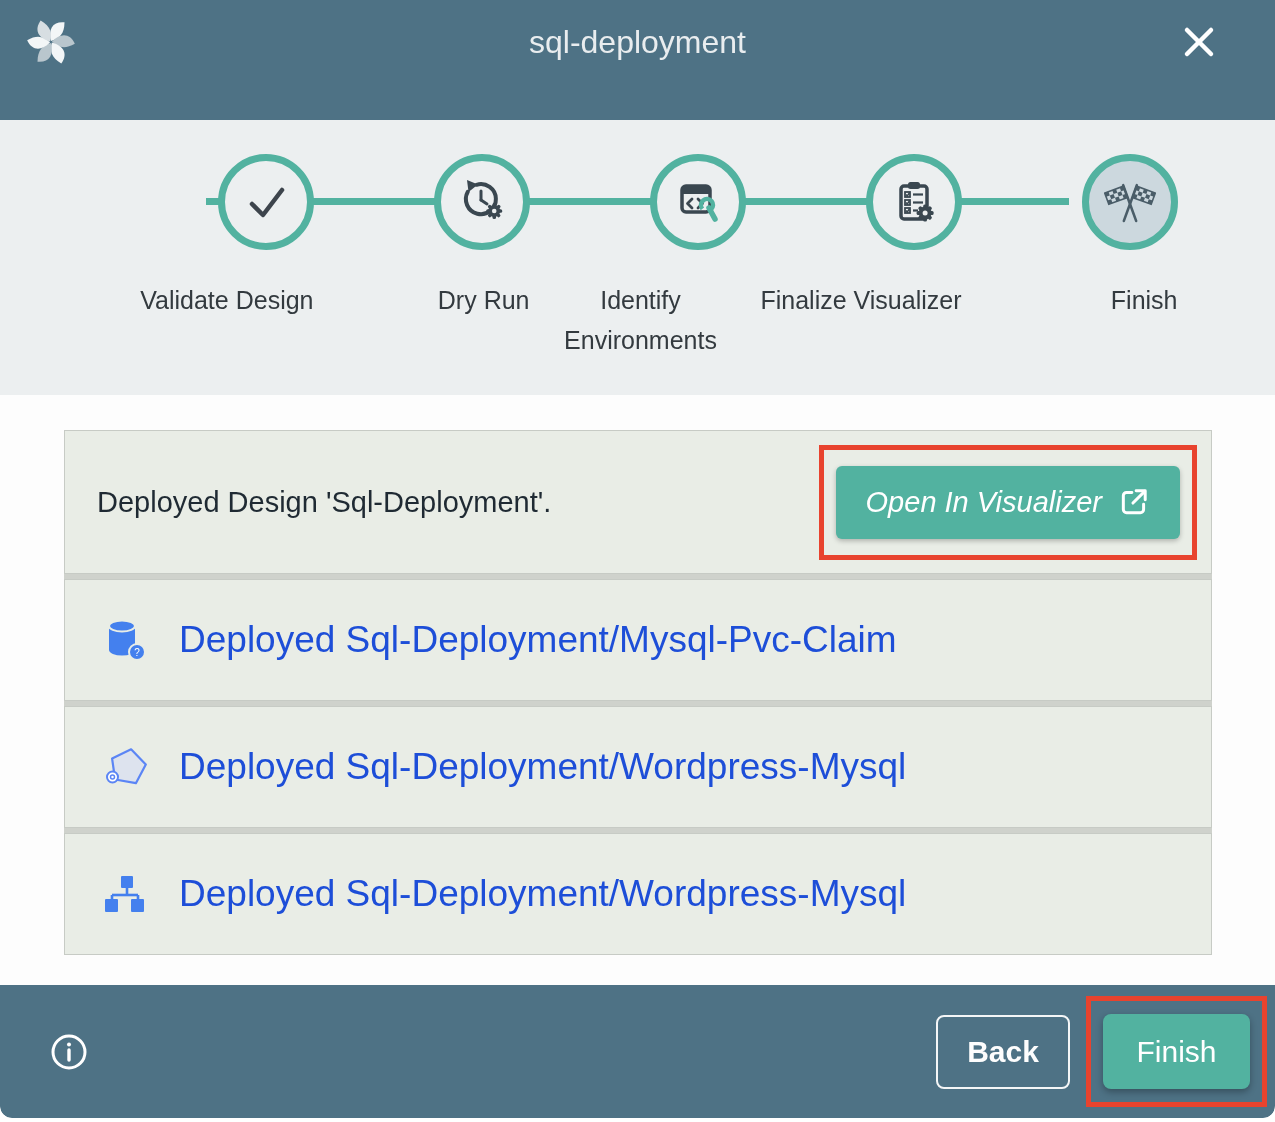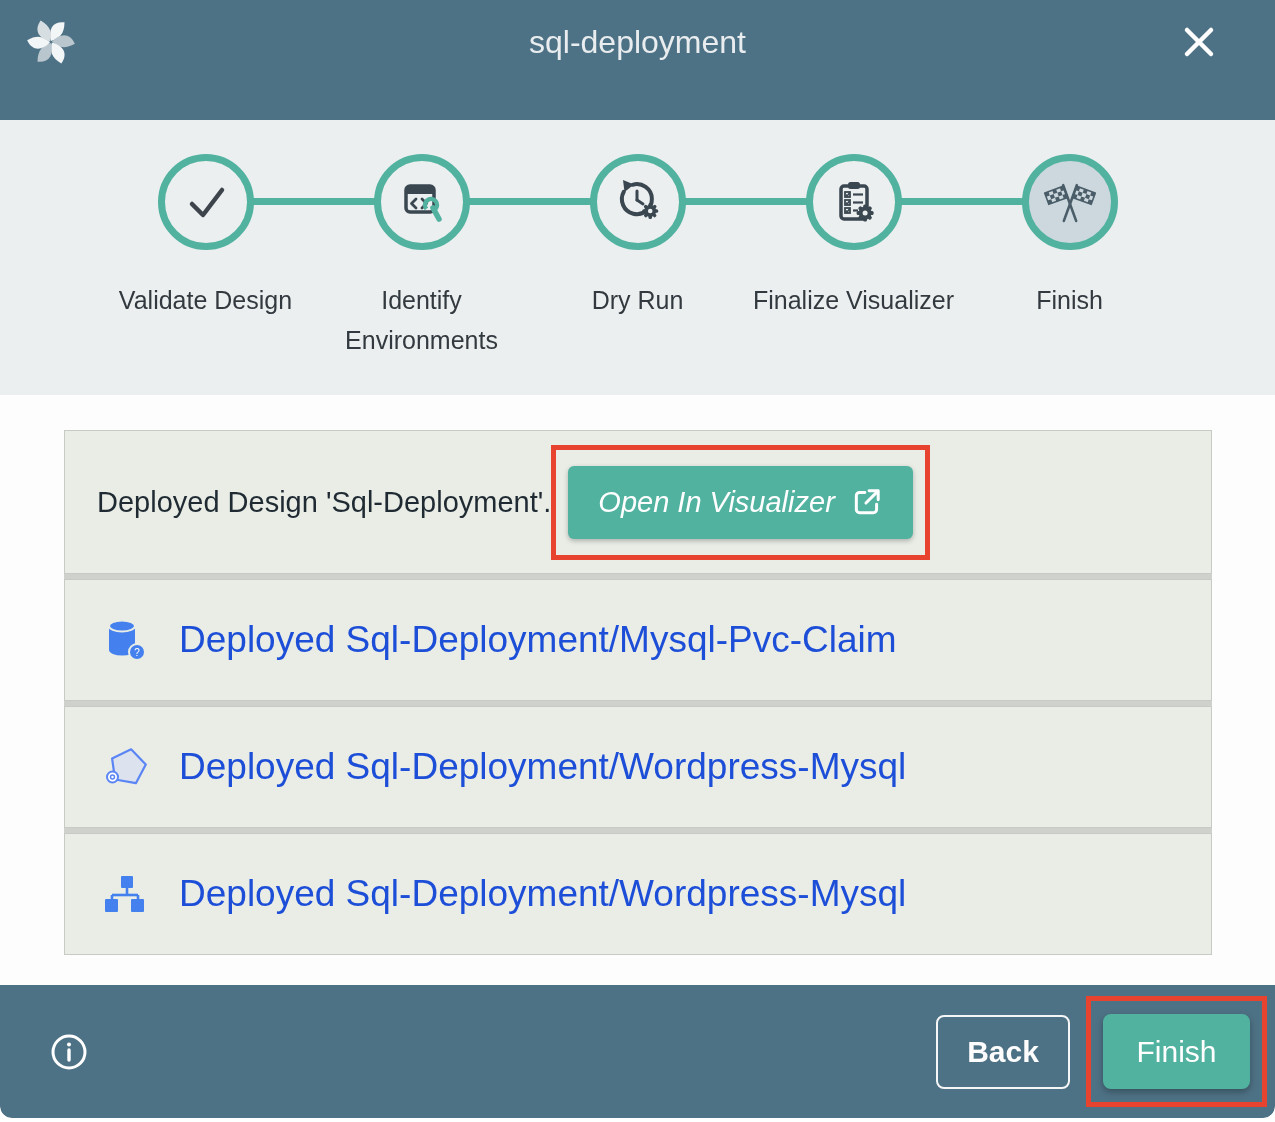--- a/index.html
+++ b/index.html
@@ -37,21 +37,21 @@
     height: 275px;
     background: #eceff0;
     padding-top: 34px;
   }
   .connector {
     position: absolute;
     left: 206px; right: 206px; top: 78px;
     height: 7px; background: #52b2a0; z-index: 0;
   }
   .steps { position: relative; width: 1080px; margin: 0 auto; display: flex; z-index: 1; }
-  .step { flex: 1 1 0; display: flex; flex-direction: column; align-items: center; }
+  .step { flex: 1 1 0; display: flex; flex-direction: column; align-items: flex-end; }
   .circle {
     width: 96px; height: 96px; border-radius: 50%;
     border: 7px solid #52b2a0;
     background: #eceff0;
     display: flex; align-items: center; justify-content: center;
   }
   .step.active .circle { background: #ccd8de; }
   .step-label {
     margin-top: 30px;
     font-size: 25px; line-height: 1.6; color: #333a3f;
@@ -59,21 +59,21 @@
   }
 
   
   .content { height: 590px; background: #fdfdfd; padding: 35px 63px 0 64px; }
   .row {
     background: #e9ede6;
     border: 1px solid #c7cbc5;
     display: flex; align-items: center;
   }
   .row-sep { height: 5px; background: #cfd2cc; }
-  .row-design { height: 144px; padding: 0 14px 0 32px; }
+  .row-design { height: 144px; justify-content: space-between; padding: 0 14px 0 32px; }
   .design-text { font-size: 29px; color: #1f2a33; }
   .annot { border: 5px solid #e8432e; }
   .annot-vis { padding: 16px 12px; }
   .btn-visualizer {
     display: flex; align-items: center; gap: 16px;
     background: #52b2a0; color: #ffffff;
     border: none; border-radius: 6px;
     height: 73px; padding: 0 30px;
     font-size: 29px; font-family: "Liberation Sans", sans-serif;
     box-shadow: 0 2px 5px rgba(0,0,0,0.25);
@@ -144,49 +144,49 @@
           <svg width="48" height="48" viewBox="0 0 48 48">
             <polyline points="10,26 21,37 40,12" fill="none" stroke="#3d444c" stroke-width="4.5" stroke-linecap="round" stroke-linejoin="round"></polyline>
           </svg>
         </div>
         <div class="step-label">Validate Design</div>
       </div>
 
       <div class="step">
         <div class="circle">
           <svg width="48" height="48" viewBox="0 0 48 48">
-            <rect x="8" y="8" width="28" height="26" rx="4" fill="none" stroke="#3a4750" stroke-width="3.5"></rect>
-            <path d="M8 12 a4 4 0 0 1 4-4 h20 a4 4 0 0 1 4 4 v4 H8 Z" fill="#3a4750"></path>
-            <polyline points="18,21 13.5,25.5 18,30" fill="none" stroke="#3a4750" stroke-width="2.8" stroke-linecap="round" stroke-linejoin="round"></polyline>
-            <polyline points="24,21 28.5,25.5 24,30" fill="none" stroke="#3a4750" stroke-width="2.8" stroke-linecap="round" stroke-linejoin="round"></polyline>
-            <circle cx="33" cy="27" r="6" fill="none" stroke="#52b2a0" stroke-width="4.5" stroke-dasharray="27 11" transform="rotate(140 33 27)"></circle>
-            <line x1="35" y1="30" x2="41" y2="41" stroke="#52b2a0" stroke-width="5.5" stroke-linecap="round"></line>
-          </svg>
-        </div>
-        <div class="step-label">Identify Environments</div>
-      </div>
-
-      <div class="step">
-        <div class="circle">
-          <svg width="48" height="48" viewBox="0 0 48 48">
             <path d="M18.5 6.8 A15 15 0 1 1 9.8 13.8" fill="none" stroke="#3a4750" stroke-width="4" stroke-linecap="round"></path>
             <polygon points="9,2 20,6.5 10.5,14" fill="#3a4750"></polygon>
             <line x1="23" y1="13" x2="23" y2="22" stroke="#3a4750" stroke-width="3" stroke-linecap="round"></line>
             <line x1="23" y1="22" x2="29" y2="26" stroke="#3a4750" stroke-width="3" stroke-linecap="round"></line>
             <g>
               <rect x="34.5" y="25" width="3.5" height="16" rx="1.5" fill="#3a4750"></rect>
               <rect x="34.5" y="25" width="3.5" height="16" rx="1.5" fill="#3a4750" transform="rotate(45 36.2 33)"></rect>
               <rect x="34.5" y="25" width="3.5" height="16" rx="1.5" fill="#3a4750" transform="rotate(90 36.2 33)"></rect>
               <rect x="34.5" y="25" width="3.5" height="16" rx="1.5" fill="#3a4750" transform="rotate(135 36.2 33)"></rect>
               <circle cx="36.2" cy="33" r="6" fill="#3a4750"></circle>
               <circle cx="36.2" cy="33" r="2.3" fill="#eceff0"></circle>
             </g>
           </svg>
         </div>
         <div class="step-label">Dry Run</div>
+      </div>
+
+      <div class="step">
+        <div class="circle">
+          <svg width="48" height="48" viewBox="0 0 48 48">
+            <rect x="8" y="8" width="28" height="26" rx="4" fill="none" stroke="#3a4750" stroke-width="3.5"></rect>
+            <path d="M8 12 a4 4 0 0 1 4-4 h20 a4 4 0 0 1 4 4 v4 H8 Z" fill="#3a4750"></path>
+            <polyline points="18,21 13.5,25.5 18,30" fill="none" stroke="#3a4750" stroke-width="2.8" stroke-linecap="round" stroke-linejoin="round"></polyline>
+            <polyline points="24,21 28.5,25.5 24,30" fill="none" stroke="#3a4750" stroke-width="2.8" stroke-linecap="round" stroke-linejoin="round"></polyline>
+            <circle cx="33" cy="27" r="6" fill="none" stroke="#52b2a0" stroke-width="4.5" stroke-dasharray="27 11" transform="rotate(140 33 27)"></circle>
+            <line x1="35" y1="30" x2="41" y2="41" stroke="#52b2a0" stroke-width="5.5" stroke-linecap="round"></line>
+          </svg>
+        </div>
+        <div class="step-label">Identify Environments</div>
       </div>
 
       <div class="step">
         <div class="circle">
           <svg width="48" height="48" viewBox="0 0 48 48">
             <rect x="11" y="8" width="26" height="33" rx="3" fill="none" stroke="#3a4750" stroke-width="3.5"></rect>
             <rect x="18" y="4" width="12" height="7" rx="2.5" fill="#3a4750"></rect>
             <rect x="15" y="14" width="5" height="5" fill="none" stroke="#3a4750" stroke-width="1.8"></rect>
             <polyline points="16,16.5 17.3,18 19.3,15" fill="none" stroke="#3a4750" stroke-width="1.4"></polyline>
             <line x1="23" y1="16.5" x2="33" y2="16.5" stroke="#3a4750" stroke-width="2.2"></line>

